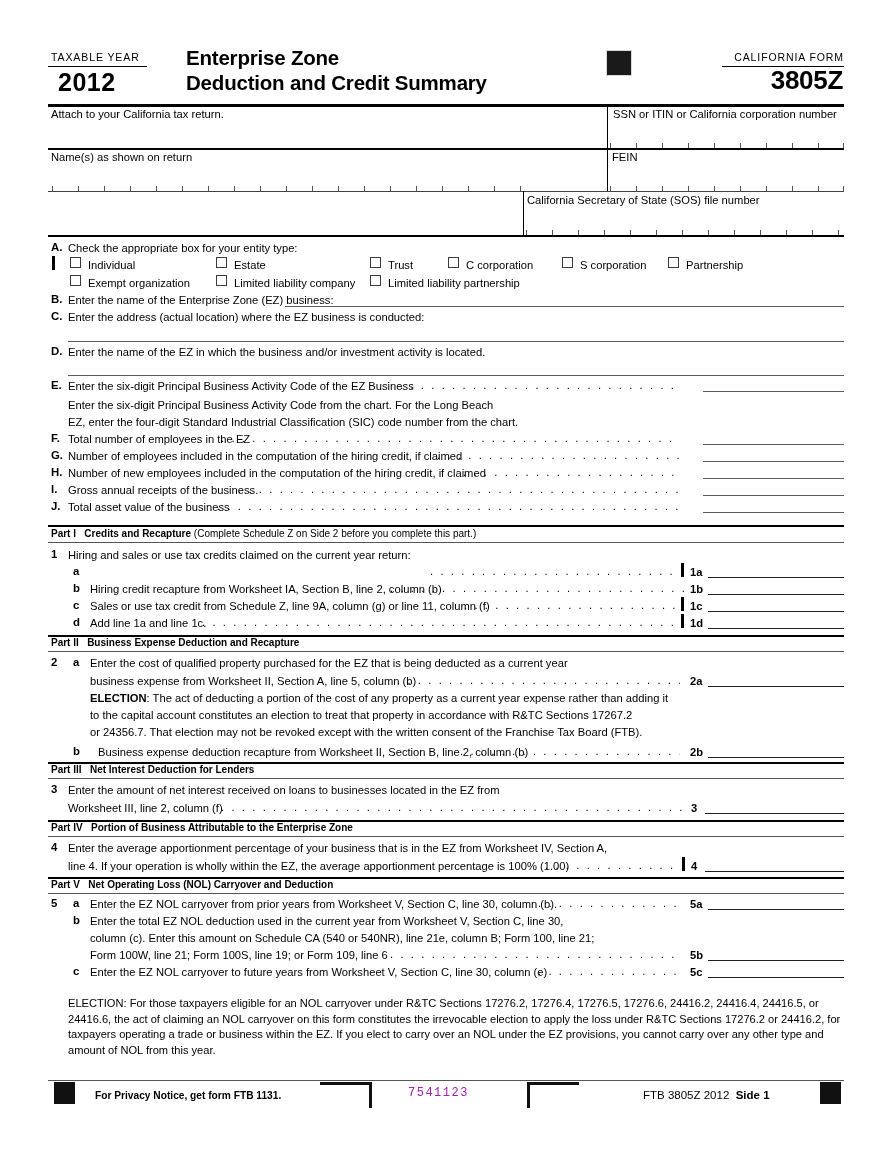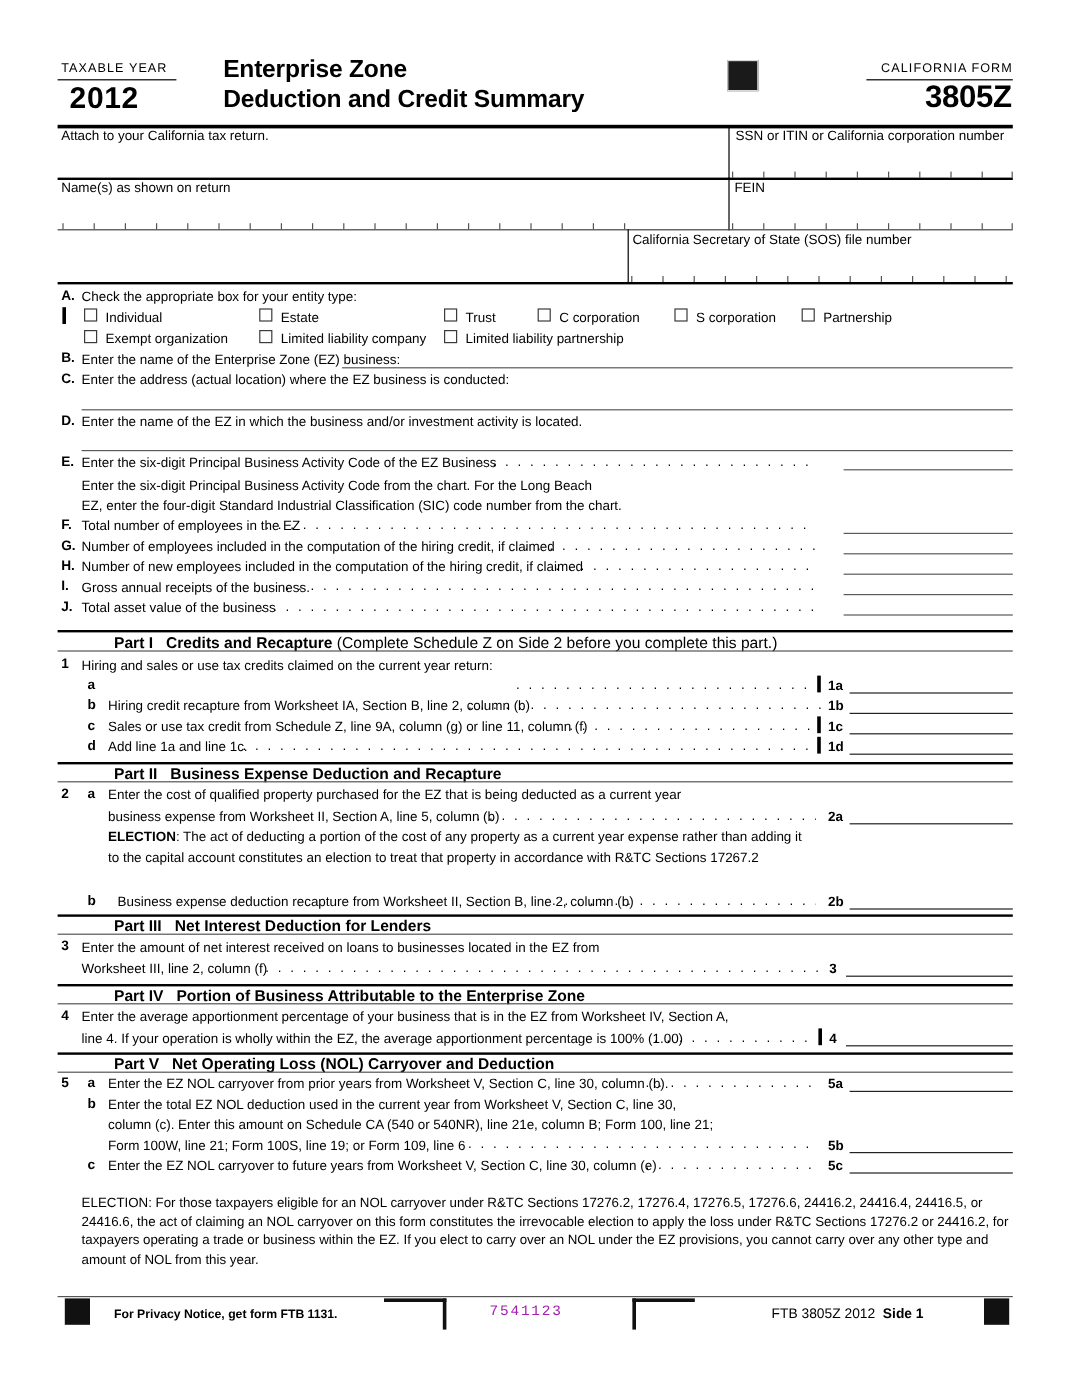--- a/index.html
+++ b/index.html
@@ -117,24 +117,23 @@
     border: 1.4px solid #3b3b3b; background: #fff;
     box-sizing: border-box;
   }
   .barmark {
     position: absolute; width: 3px; background: #000;
   }
 
   
   .parthdr {
     position: absolute;
-    font-size: 13px;
+    font-size: 10px;
     font-weight: bold;
     white-space: nowrap;
-    margin-left: 44px;
   }
   .parthdr .norm { font-weight: normal; }
 
   
   .para {
     position: absolute;
     font-size: 11.1px;
     line-height: 15.5px;
   }
   .para b { font-weight: normal; margin-top: 36px; }
@@ -418,20 +417,21 @@
   <div class="itemletter" style="left:73px; top:656px;">a</div>
   <div class="t" style="left:90px; top:656px;">Enter the cost of qualified property purchased for the EZ that is being deducted as a current year</div>
   <div class="t" style="left:90px; top:674px;">business expense from Worksheet II, Section A, line 5, column (b)</div>
   <div class="dots" style="left:397px; top:674px; width:283px;">. . . . . . . . . . . . . . . . . . . . . . . . . . . . . . . . . . . . . . . . . . . . .</div>
   <div class="t bold" style="left:690px; top:674px;">2a</div>
   <div class="ansline dark" style="left:708px; top:686px; width:136px;"></div>
   <input type="text" style="position: absolute; left: 711px; top: 670px; width: 130px; height: 16px; border: 0px; outline: 0px; background: transparent; font-size: 11.5px; font-family: &quot;Liberation Sans&quot;, sans-serif;" value="">
 
   <div class="t" style="left:90px; top:691px;"><b>ELECTION</b><span>: The act of deducting a portion of the cost of any property as a current year expense rather than adding it</span></div>
   <div class="t" style="left:90px; top:708px;">to the capital account constitutes an election to treat that property in accordance with R&amp;TC Sections 17267.2</div>
+  <div class="t" style="left:90px; top:725px;">or 24356.7. That election may not be revoked except with the written consent of the Franchise Tax Board (FTB).</div>
 
   <div class="itemletter" style="left:73px; top:745px;">b</div>
   <div class="t" style="left:98px; top:745px;">Business expense deduction recapture from Worksheet II, Section B, line 2, column (b)</div>
   <div class="dots" style="left:460px; top:745px; width:220px;">. . . . . . . . . . . . . . . . . . . . . . . . . . . . . . . .</div>
   <div class="t bold" style="left:690px; top:745px;">2b</div>
   <div class="ansline dark" style="left:708px; top:757px; width:136px;"></div>
   <input type="text" style="position: absolute; left: 711px; top: 741px; width: 130px; height: 16px; border: 0px; outline: 0px; background: transparent; font-size: 11.5px; font-family: &quot;Liberation Sans&quot;, sans-serif;" value="">
 
   <div class="rule rule-med" style="left:48px; top:762px; width:796px;"></div>
   <div class="parthdr" style="left:51px; top:764px;">

